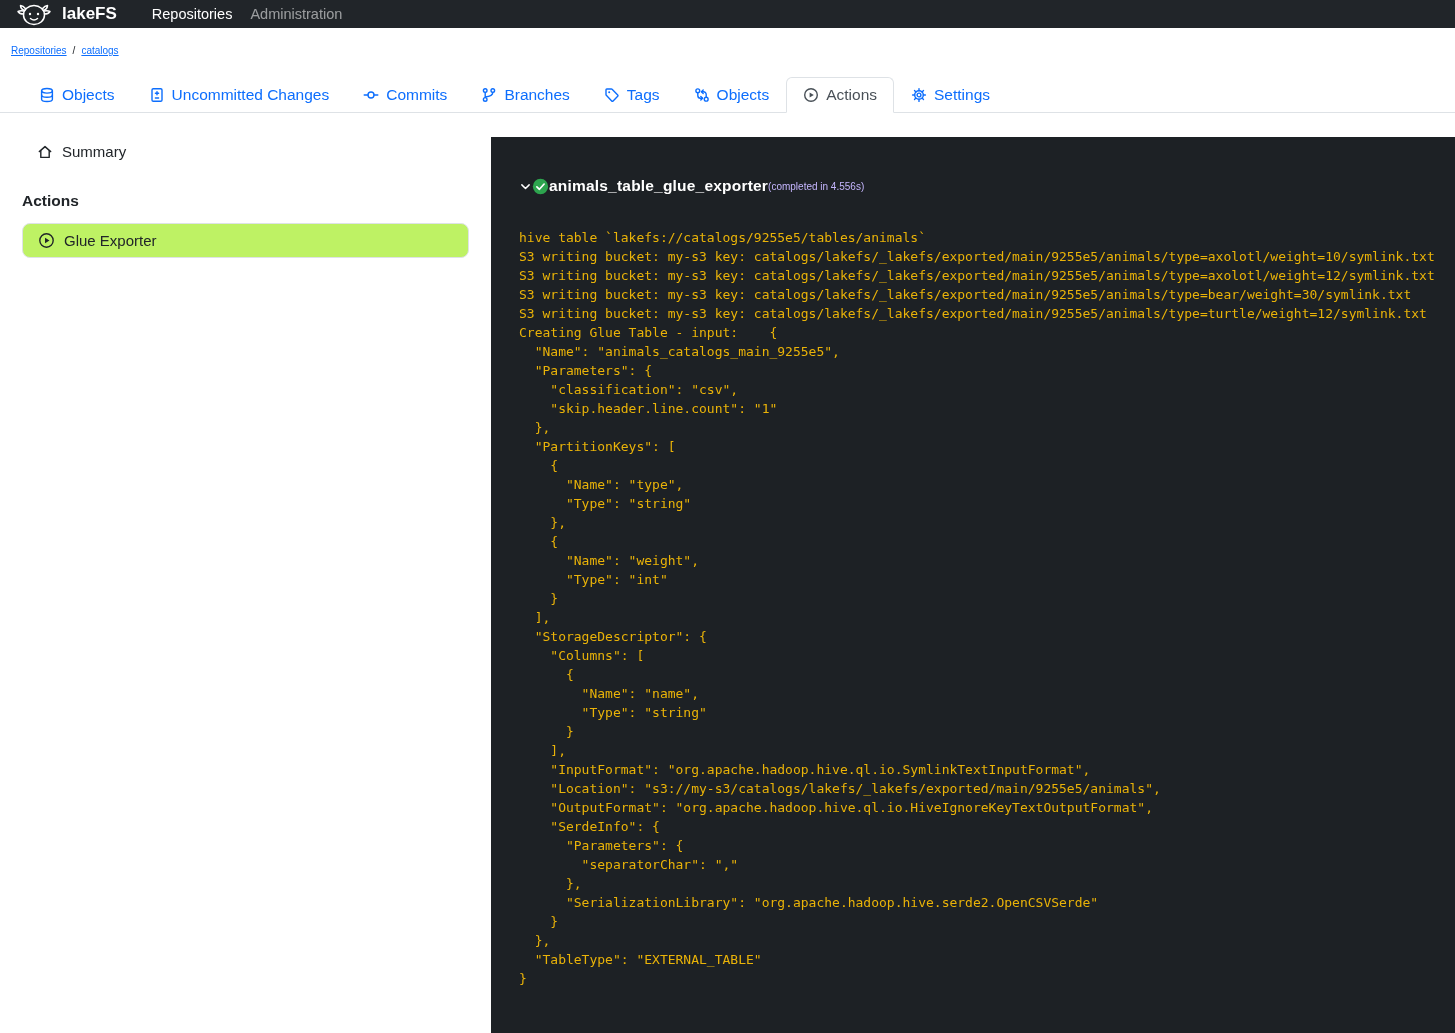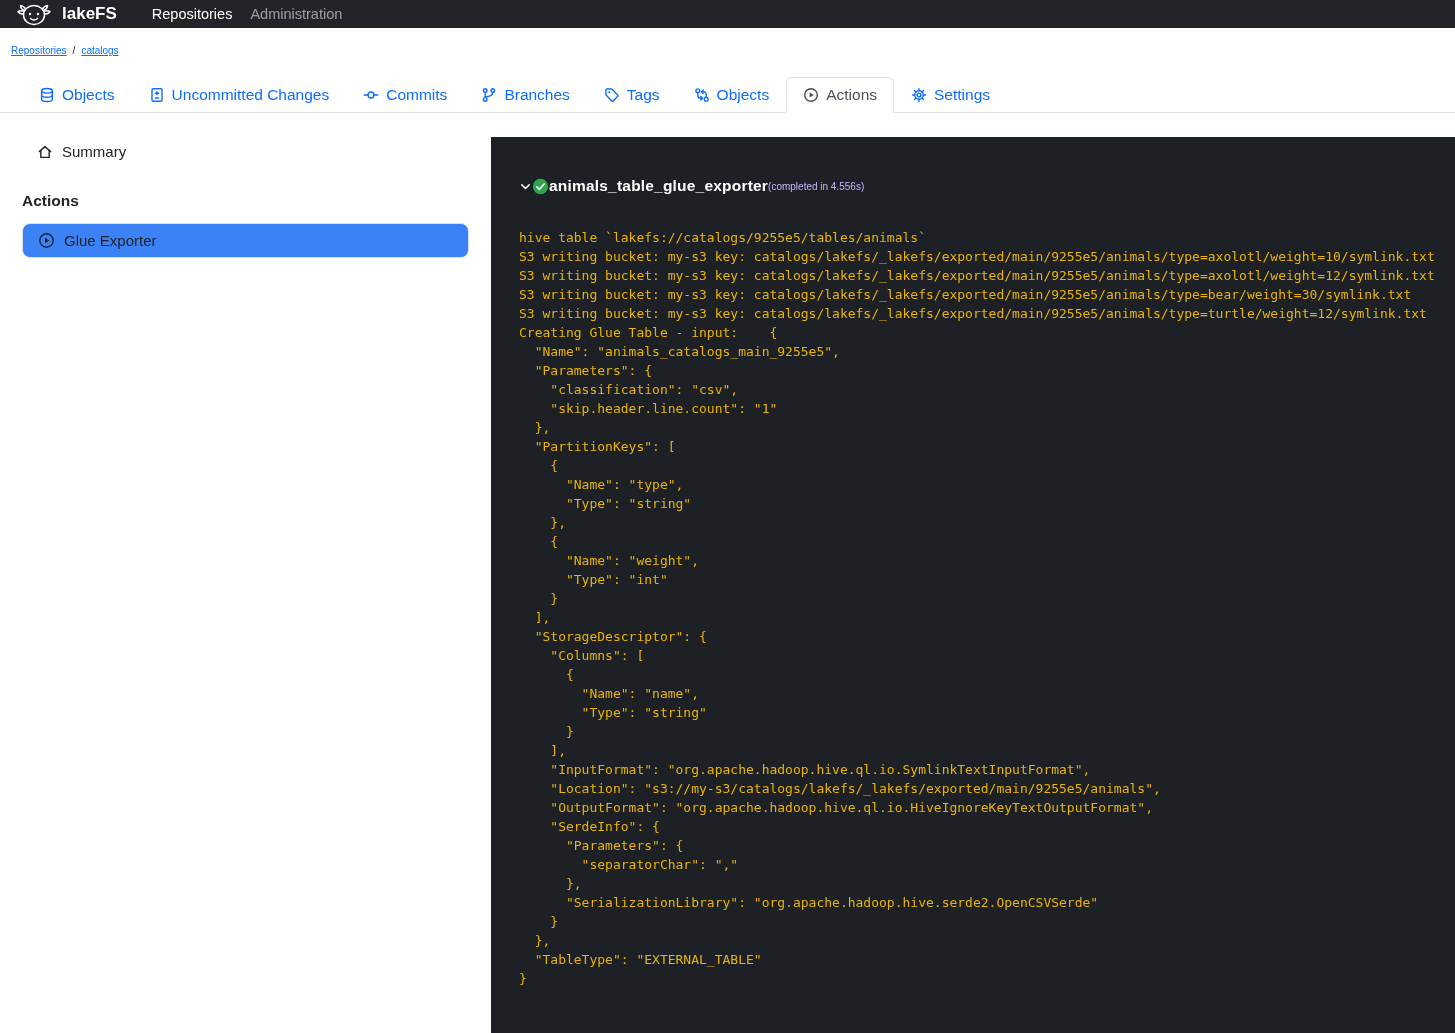--- a/index.html
+++ b/index.html
@@ -111,21 +111,21 @@
   .actions-heading {
     margin-top: 26px;
     font-size: 15.5px;
     font-weight: 700;
     color: #212529;
   }
   .action-card {
     margin-top: 13px;
     border: 1px solid #dee2e6;
     border-radius: 8px;
-    background: #3b82f6;
+    background: #bef264;
     overflow: hidden;
   }
   .action-item {
     display: flex;
     align-items: center;
     gap: 9px;
     padding: 8px 15px;
     font-size: 15px;
     color: #212529;
     cursor: pointer;

